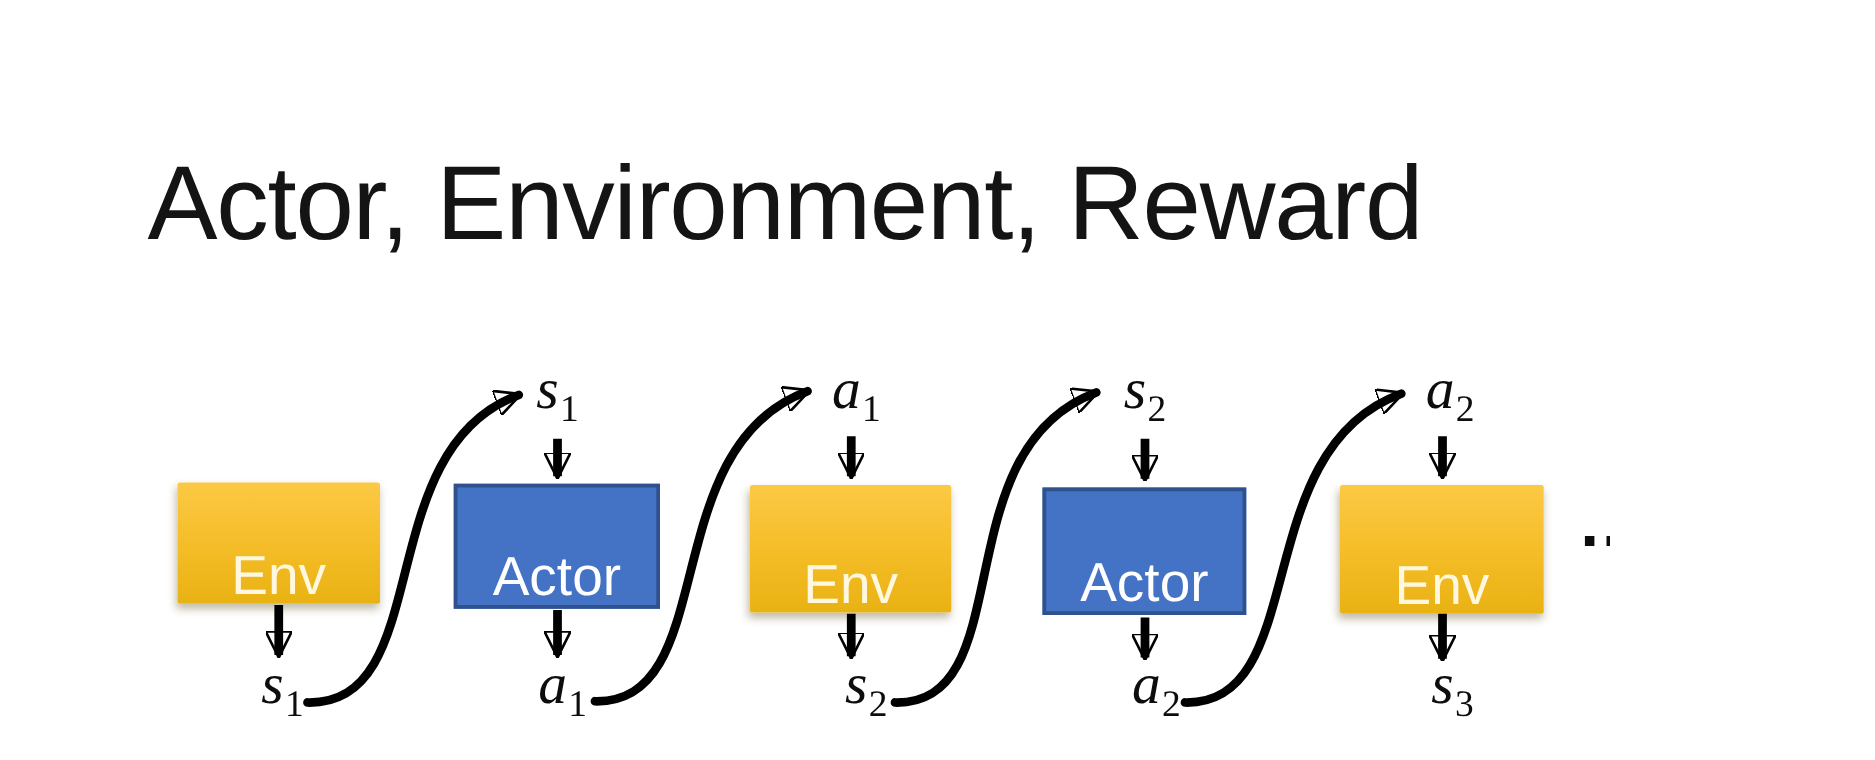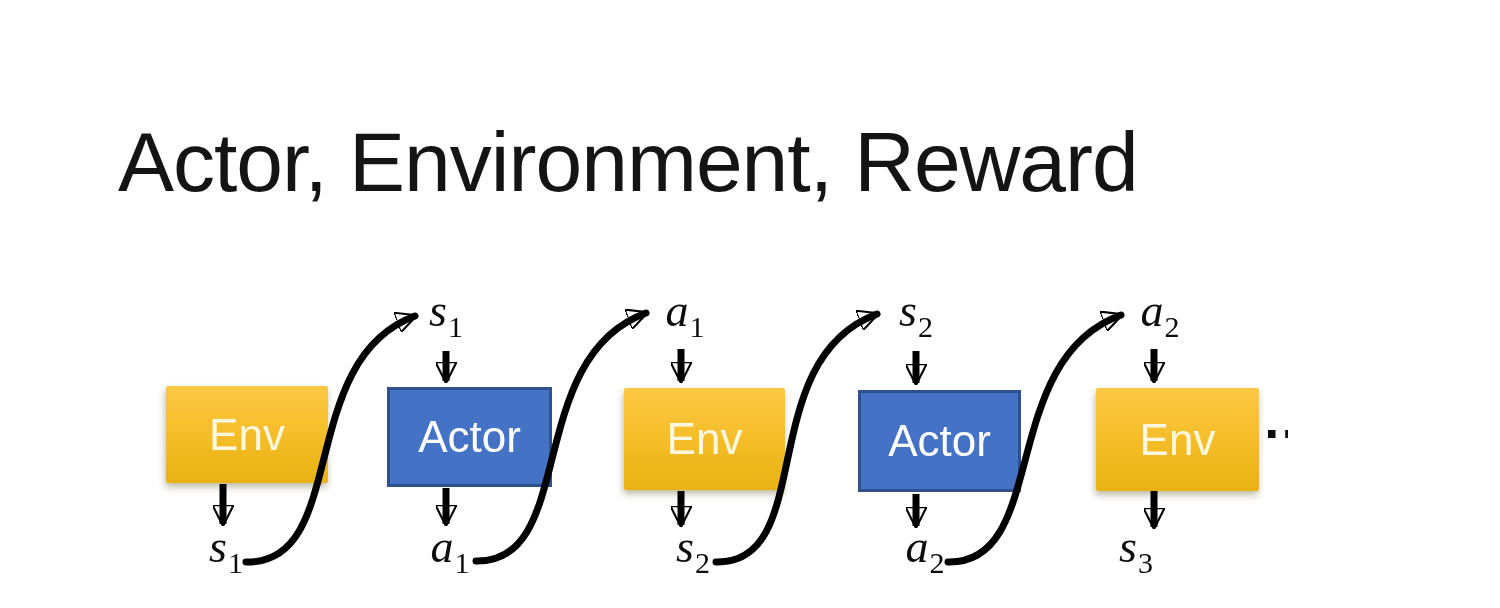--- a/index.html
+++ b/index.html
@@ -16,26 +16,25 @@
     margin:0;
     font-size:84px;
     font-weight:300;
     letter-spacing:-1px;
     line-height:1;
     color:#141414;
     white-space:nowrap;
   }
   .box{
     position:absolute;
-    display:flex;align-items:center;justify-content:center;
+    display:flex;align-items:flex-end;justify-content:center;
     font-size:44px;
     line-height:1;
     box-sizing:border-box;
     z-index:1;
-    margin-left:24px;
   }
   .env{
     background:linear-gradient(180deg,#FCC945 0%,#F4BC26 55%,#E9B213 100%);
     color:#FFF8DF;
     border-radius:2px;
     box-shadow:-1px 4px 7px rgba(90,75,20,0.38);
   }
   .actor{
     background:#4472C4;
     border:3px solid #2F528F;
@@ -122,21 +121,21 @@
   </div>
   <div class="mlabel" style="left:450px;top:524px">
     <span class="mbase">a</span><span class="msub">1</span>
   </div>
   <div class="mlabel" style="left:693px;top:524px">
     <span class="mbase">s</span><span class="msub">2</span>
   </div>
   <div class="mlabel" style="left:925px;top:524px">
     <span class="mbase">a</span><span class="msub">2</span>
   </div>
-  <div class="mlabel" style="left:1136px;top:524px">
+  <div class="mlabel" style="left:1162px;top:524px">
     <span class="mbase">s</span><span class="msub">3</span>
   </div>
 
   <span class="dots">……</span>
 
   <svg class="arrow-layer" viewBox="0 0 1500 608" xmlns="http://www.w3.org/2000/svg">
     <defs>
       <marker id="ah" viewBox="0 0 10 10" refX="9" refY="5" markerWidth="3" markerHeight="3" orient="auto">
         <path d="M0 0 L10 5 L0 10 Z" fill="#000000" stroke="none"></path>
       </marker>

